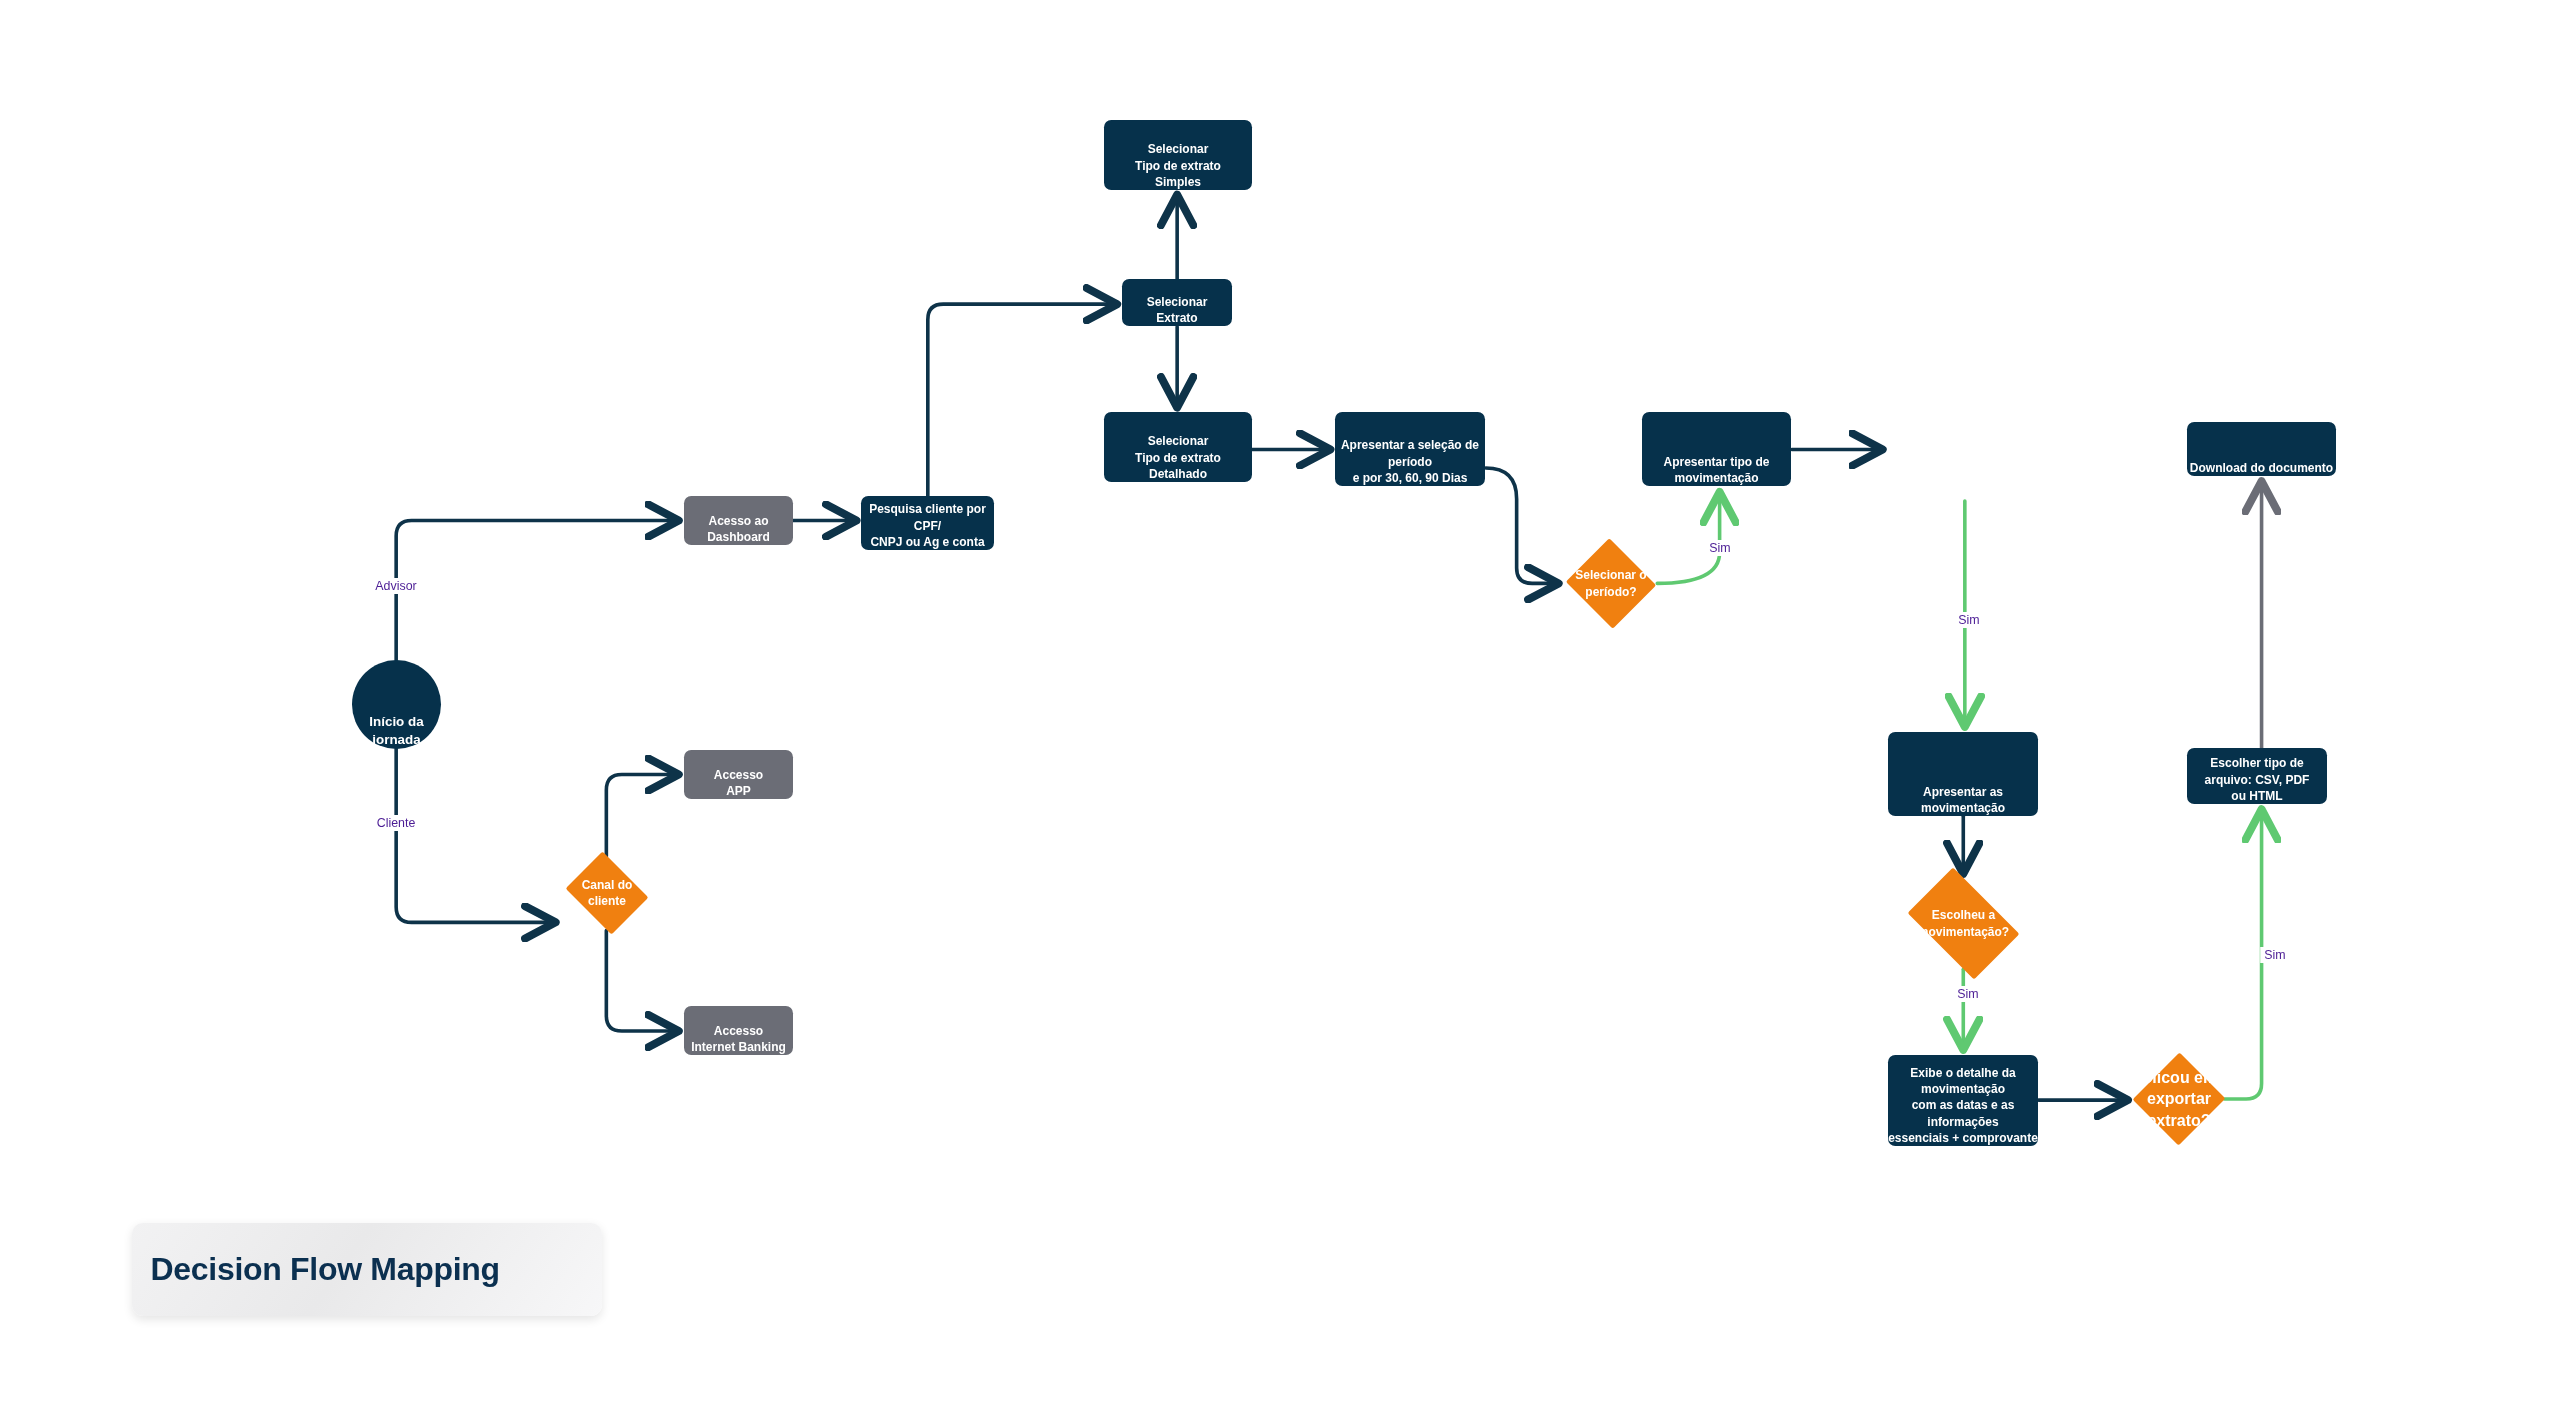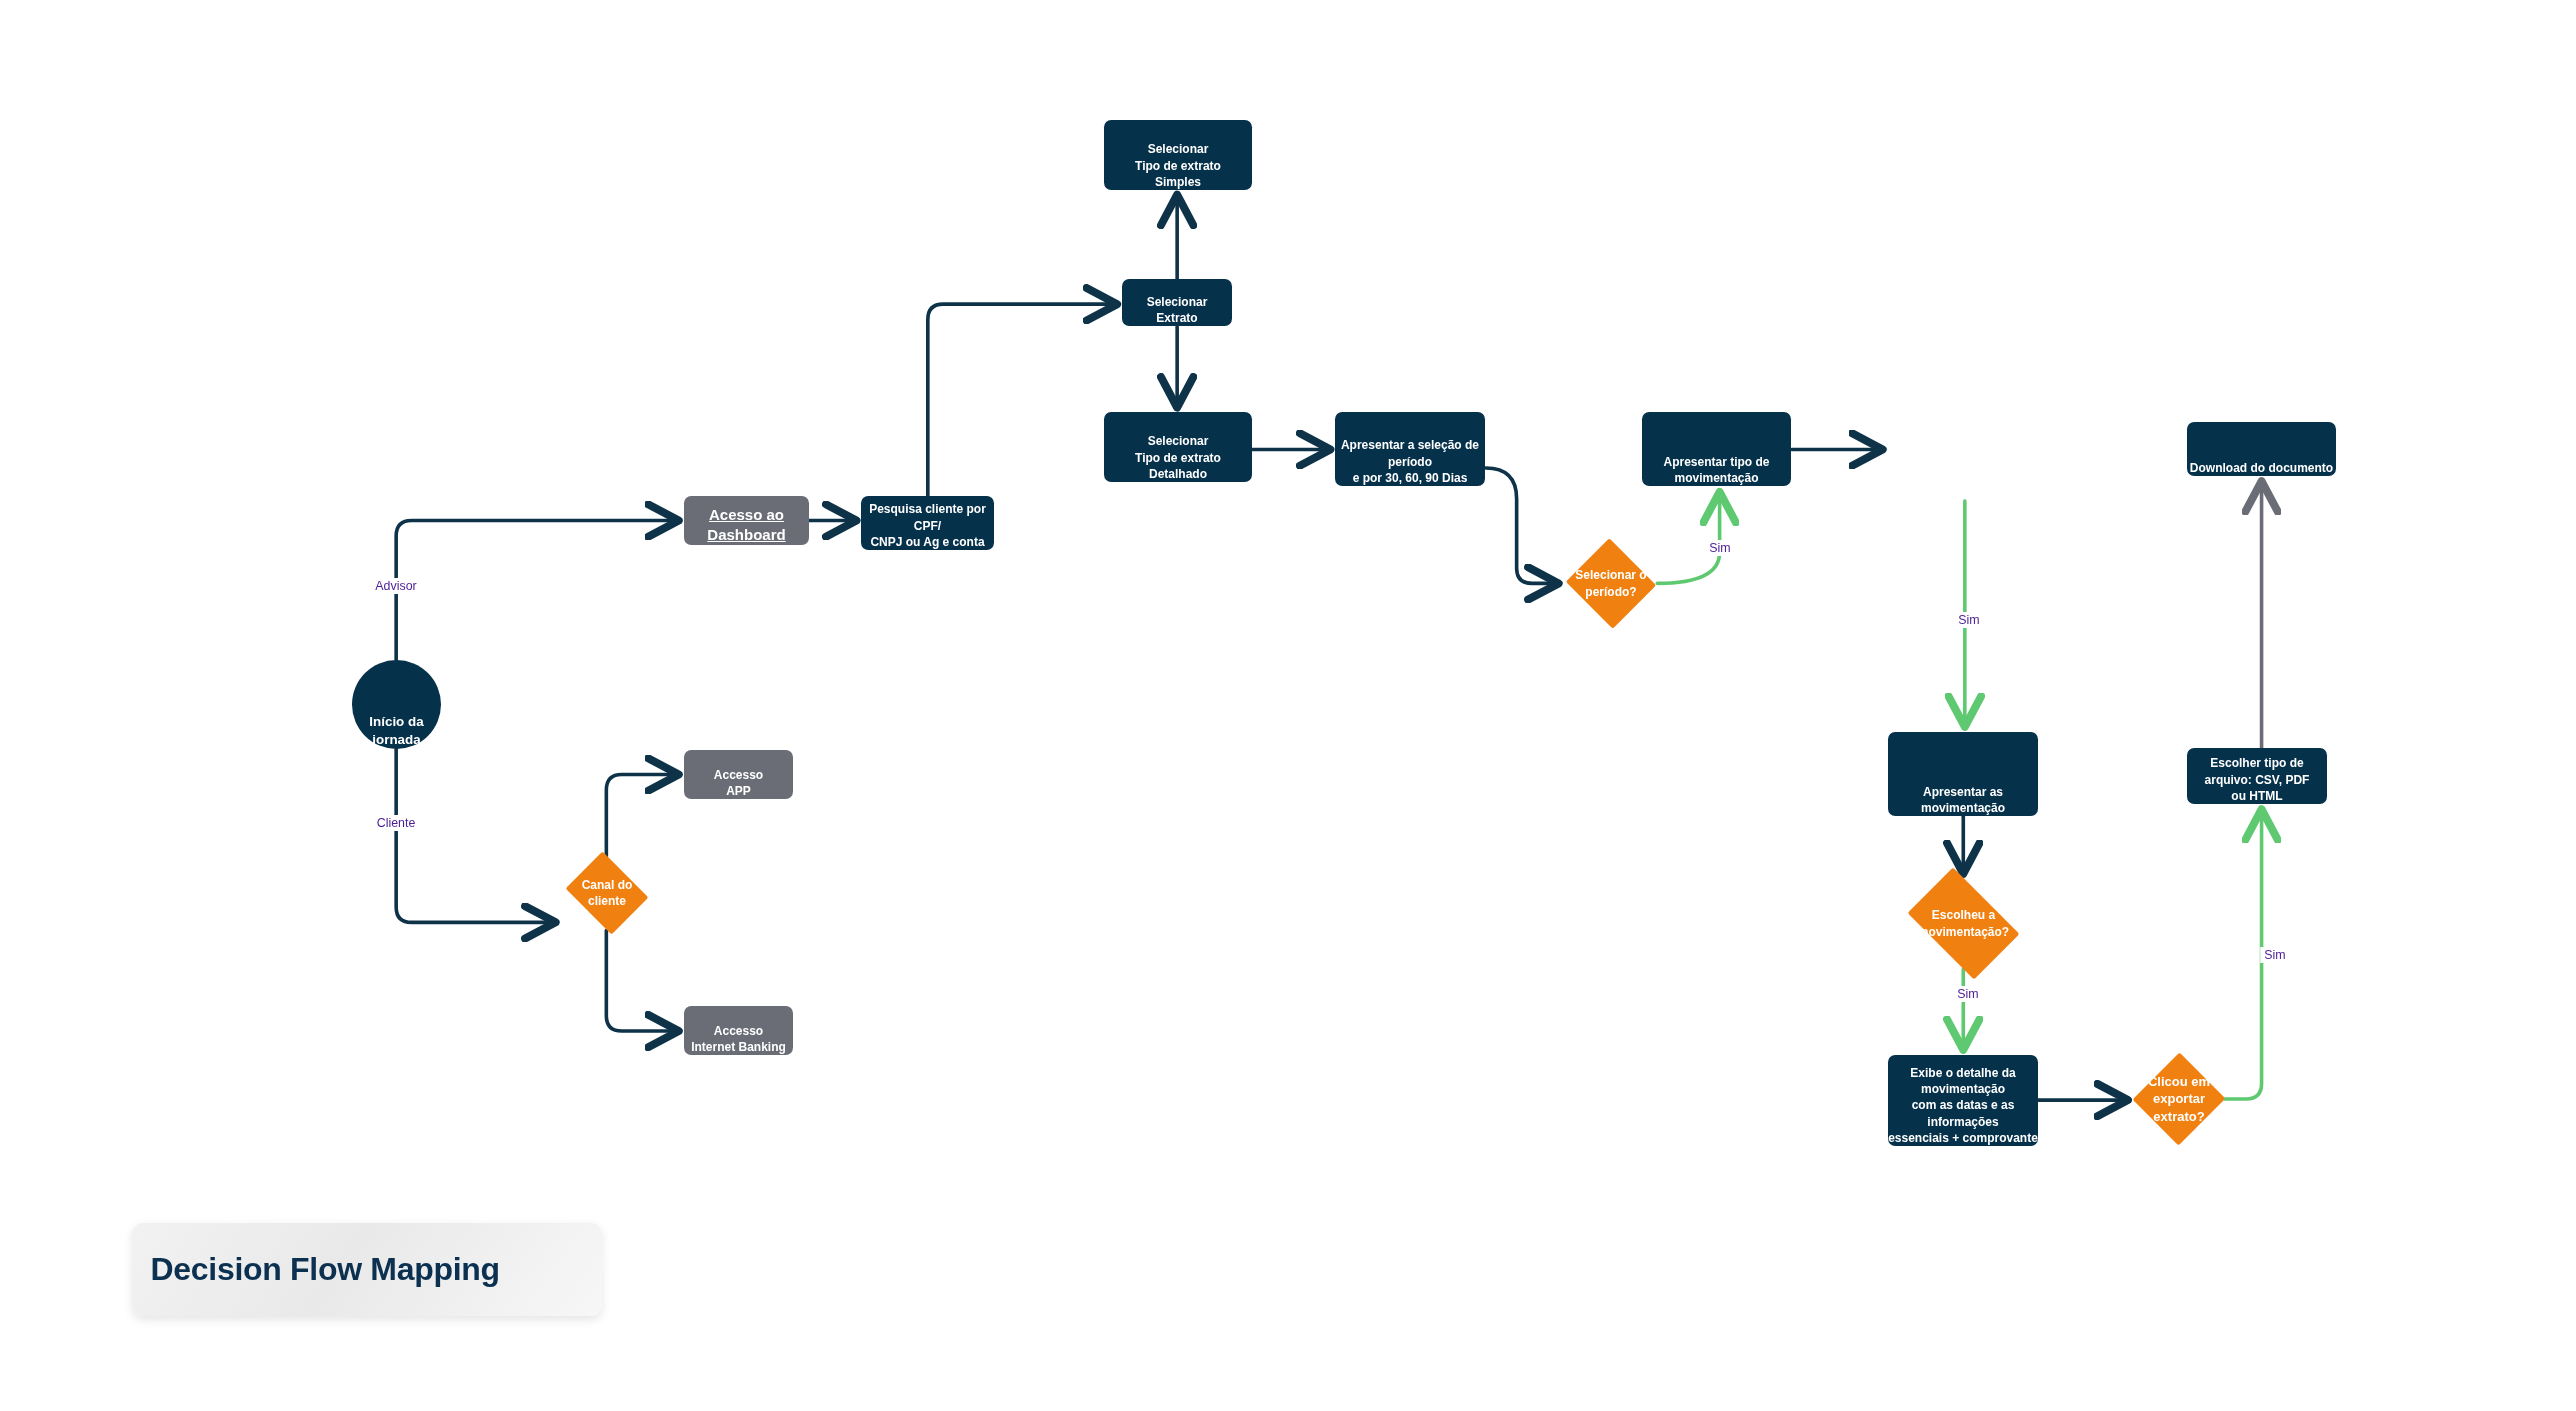--- a/index.html
+++ b/index.html
@@ -161,21 +161,21 @@
       <path d="M4318,2133 L4360,2133 Q4390,2133 4390,2103 L4390,1578" stroke="#5FC971" marker-end="url(#ah-green)"></path>
 
       <path d="M4390,1452 L4390,941" stroke="#6B6D76" marker-end="url(#ah-gray)"></path>
     </g>
   </svg>
 
   <div class="node start" style="left:352px; top:660px; width:89px; height:89px; font-size:13.4px;">
     <span>Início da jornada</span>
   </div>
 
-  <div class="node gray" style="left:684px; top:496px; width:125px; height:49px; font-size:15px;text-decoration:underline;">
+  <div class="node gray" style="left:684px; top:496px; width:109px; height:49px; font-size:12px;">
     <span>Acesso ao Dashboard</span>
   </div>
 
   <div class="node process" style="left:861px; top:496px; width:133px; height:54px; font-size:12px;">
     <span>Pesquisa cliente por CPF/
 CNPJ ou Ag e conta</span>
   </div>
 
   <div class="diamond-wrap" style="left:561px; top:856px; width:92px; height:74px;">
     <div class="diamond-shape"></div>
@@ -238,21 +238,21 @@
   </div>
 
   <div class="node process" style="left:1888px; top:1055px; width:150px; height:91px; font-size:12px;">
     <span>Exibe o detalhe da movimentação
 com as datas e as informações
 essenciais + comprovante</span>
   </div>
 
   <div class="diamond-wrap" style="left:2133px; top:1052px; width:92px; height:94px;">
     <div class="diamond-shape"></div>
-    <div class="diamond-label" style="font-size:13px;text-align:center;">Clicou em
+    <div class="diamond-label" style="font-size:16px;text-align:center;">Clicou em
 exportar
 extrato?</div>
   </div>
 
   <div class="node process" style="left:2187px; top:748px; width:140px; height:56px; font-size:12px;">
     <span>Escolher tipo de arquivo: CSV, PDF
 ou HTML</span>
   </div>
 
   <div class="node process" style="left:2187px; top:422px; width:149px; height:54px; font-size:12px;">

